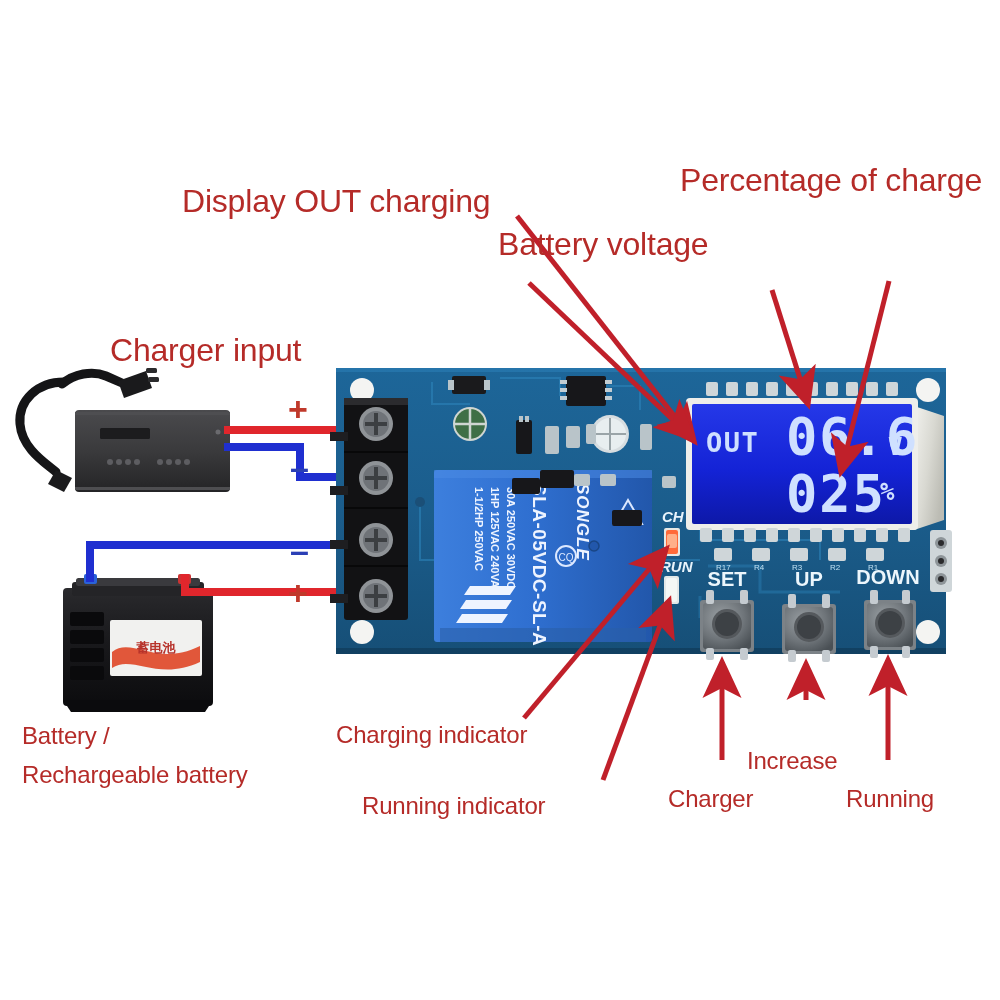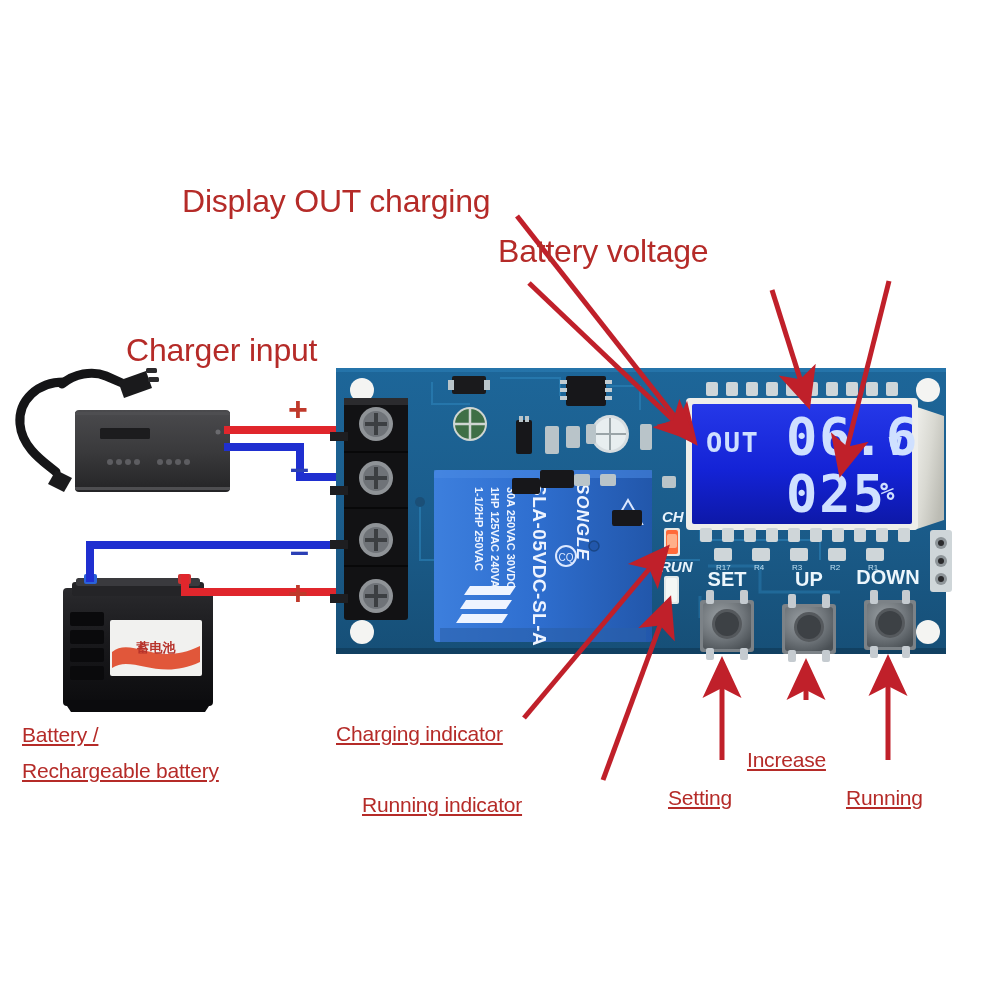--- a/index.html
+++ b/index.html
@@ -9,21 +9,21 @@
   .anno{
     position:absolute;
     color:#b52b28;
     font-family:"Liberation Sans",sans-serif;
     font-weight:400;
     white-space:pre;
     line-height:1.12;
     letter-spacing:-0.2px;
   }
   .anno.sz32{font-size:32px;}
-  .anno.sz30{font-size:21px;text-decoration:underline;}
+  .anno.sz30{font-size:24px;}
   .pm{
     position:absolute;color:#c0392b;font-size:34px;font-weight:700;line-height:1;
   }
   .pm.minus{color:#2b3fb5;}
   .lcdtxt{
     font-family:"DejaVu Sans Mono",monospace;
     fill:#cfe0ff;
   }
 </style>
 </head>
@@ -366,36 +366,37 @@
       <path d="M603,780 L669,601"></path>
       <path d="M722,760 L722,662"></path>
       <path d="M806,700 L806,664"></path>
       <path d="M888,760 L888,660"></path>
     </g>
   </svg>
 
   <div class="anno sz32" style="left:182px;top:184px;">Display OUT charging</div>
 
   <div style="position:absolute;left:640px;top:163px;width:342px;text-align:right;">
+    <div class="anno sz32" style="position:static;">Percentage of charge</div>
   </div>
 
-  <div class="anno sz32" style="left:498px;top:234px;text-align:right;">Battery voltage</div>
-
-  <div class="anno sz32" style="left:110px;top:333px;margin-left:16px;">Charger input</div>
+  <div class="anno sz32" style="left:498px;top:227px;text-align:right;">Battery voltage</div>
+
+  <div class="anno sz32" style="left:110px;top:333px;">Charger input</div>
 
   <div style="position:absolute;left:22px;top:723px;">
     <div class="anno sz30" style="position:static;">Battery /</div>
     <div class="anno sz30" style="position:static;margin-top:12px;">Rechargeable battery</div>
   </div>
 
   <div class="anno sz30" style="left:362px;top:793px;">Running indicator</div>
 
   <div class="anno sz30" style="left:336px;top:722px;">Charging indicator</div>
 
-  <div class="anno sz30" style="left:668px;top:786px;">Setting</div>
+  <div class="anno sz30" style="left:668px;top:786px;">Charger</div>
 
   <div class="anno sz30" style="left:747px;top:724px;margin-top:24px;">Increase</div>
 
   <div class="anno sz30" style="left:846px;top:786px;">Running</div>
 
   <div class="pm" style="left:288px;top:392px;">+</div>
   <div class="pm minus" style="left:290px;top:450px;">–</div>
   <div class="pm minus" style="left:290px;top:533px;">–</div>
   <div class="pm" style="left:288px;top:576px;">+</div>
 

